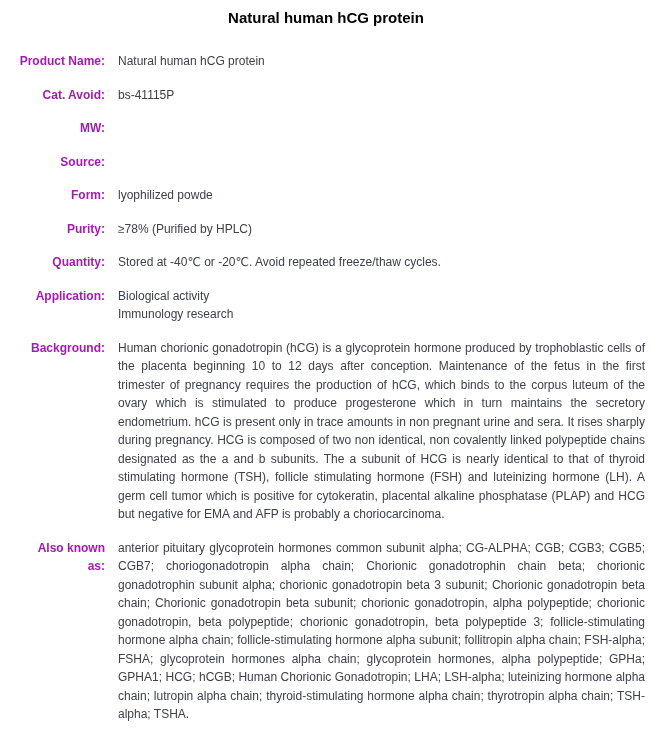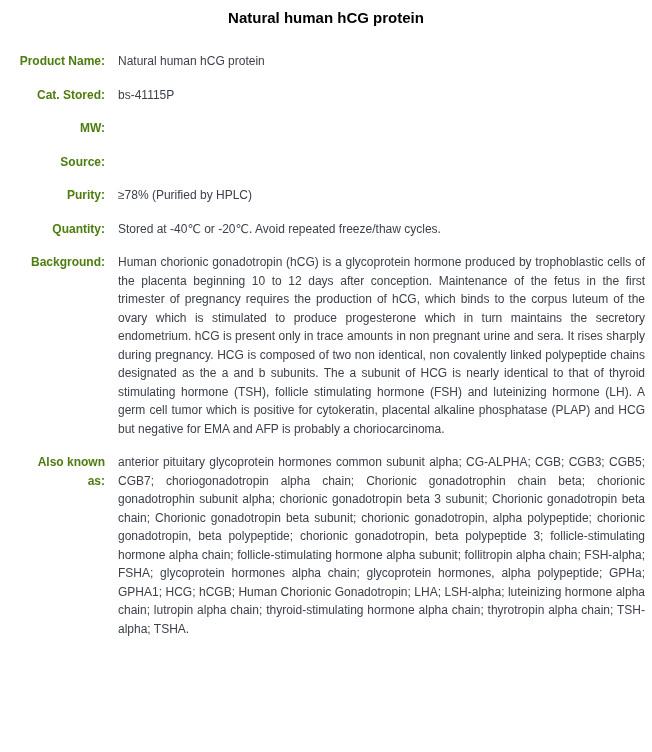--- a/index.html
+++ b/index.html
@@ -27,21 +27,21 @@
     align-items: flex-start;
     margin-bottom: 15px;
   }
   .label {
     width: 105px;
     flex: 0 0 105px;
     text-align: right;
     font-weight: bold;
     font-size: 12px;
     line-height: 18.5px;
-    color: #4d7c0f;
+    color: #a21caf;
     white-space: pre-line;
   }
   .value {
     flex: 1 1 auto;
     margin-left: 13px;
     margin-right: 7px;
     font-size: 12px;
     line-height: 18.5px;
     color: #3c414b;
     white-space: pre-line;
@@ -55,44 +55,53 @@
 
 <div class="page-title">Natural human hCG protein</div>
 
 <div class="fields">
   <div class="row">
     <div class="label">Product Name:</div>
     <div class="value">Natural human hCG protein</div>
   </div>
 
   <div class="row">
-    <div class="label">Cat. Stored:</div>
+    <div class="label">Cat. Avoid:</div>
     <div class="value">bs-41115P</div>
   </div>
 
 
   <div class="row">
     <div class="label">MW:</div>
   </div>
 
   <div class="row">
     <div class="label">Source:</div>
   </div>
 
+  <div class="row">
+    <div class="label">Form:</div>
+    <div class="value">lyophilized powde</div>
+  </div>
 
   <div class="row">
     <div class="label">Purity:</div>
     <div class="value">≥78% (Purified by HPLC)</div>
   </div>
 
   <div class="row">
     <div class="label">Quantity:</div>
     <div class="value">Stored at -40℃ or -20℃. Avoid repeated freeze/thaw cycles.</div>
   </div>
 
+  <div class="row">
+    <div class="label">Application:</div>
+    <div class="value">Biological activity
+Immunology research</div>
+  </div>
 
   <div class="row">
     <div class="label">Background:</div>
     <div class="value justify">Human chorionic gonadotropin (hCG) is a glycoprotein hormone produced by trophoblastic cells of the placenta beginning 10 to 12 days after conception. Maintenance of the fetus in the first trimester of pregnancy requires the production of hCG, which binds to the corpus luteum of the ovary which is stimulated to produce progesterone which in turn maintains the secretory endometrium. hCG is present only in trace amounts in non pregnant urine and sera. It rises sharply during pregnancy. HCG is composed of two non identical, non covalently linked polypeptide chains designated as the a and b subunits. The a subunit of HCG is nearly identical to that of thyroid stimulating hormone (TSH), follicle stimulating hormone (FSH) and luteinizing hormone (LH). A germ cell tumor which is positive for cytokeratin, placental alkaline phosphatase (PLAP) and HCG but negative for EMA and AFP is probably a choriocarcinoma.</div>
   </div>
 
   <div class="row">
     <div class="label">Also known
 as:</div>
     <div class="value justify">anterior pituitary glycoprotein hormones common subunit alpha; CG-ALPHA; CGB; CGB3; CGB5; CGB7; choriogonadotropin alpha chain; Chorionic gonadotrophin chain beta; chorionic gonadotrophin subunit alpha; chorionic gonadotropin beta 3 subunit; Chorionic gonadotropin beta chain; Chorionic gonadotropin beta subunit; chorionic gonadotropin, alpha polypeptide; chorionic gonadotropin, beta polypeptide; chorionic gonadotropin, beta polypeptide 3; follicle-stimulating hormone alpha chain; follicle-stimulating hormone alpha subunit; follitropin alpha chain; FSH-alpha; FSHA; glycoprotein hormones alpha chain; glycoprotein hormones, alpha polypeptide; GPHa; GPHA1; HCG; hCGB; Human Chorionic Gonadotropin; LHA; LSH-alpha; luteinizing hormone alpha chain; lutropin alpha chain; thyroid-stimulating hormone alpha chain; thyrotropin alpha chain; TSH-alpha; TSHA.</div>

